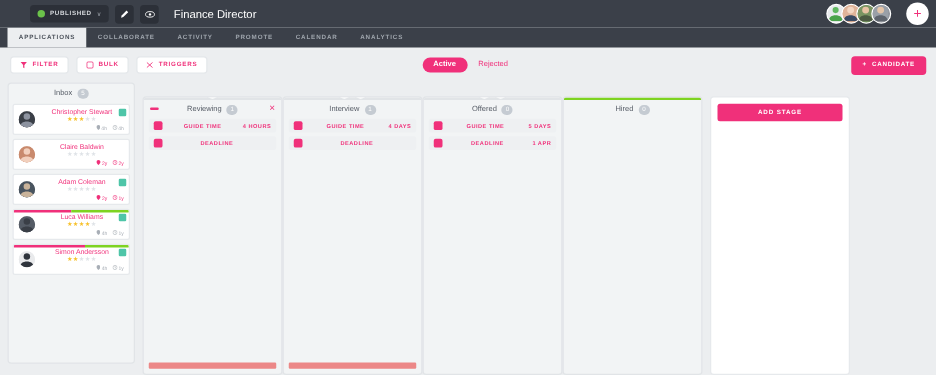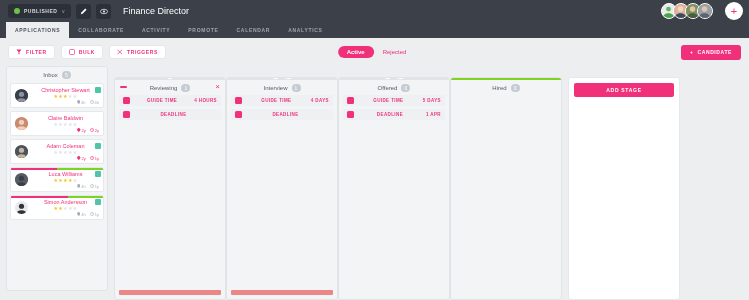--- a/index.html
+++ b/index.html
@@ -6,21 +6,21 @@
   html, body {
     width: 749px; height: 300px;
     background: #eceef0;
     font-family: "Liberation Sans", sans-serif;
     overflow: hidden;
   }
 
   
   .topbar {
     height: 22px; background: #3b4049;
-    display: flex; align-items: center; padding: 0 8px;
+    display: flex; align-items: center; padding: 0 24px;
     position: relative;
   }
   .pub-pill {
     display: flex; align-items: center; gap: 4px;
     background: #2c3038; border-radius: 3px;
     padding: 3px 6px; height: 14px;
   }
   .pub-dot { width: 6px; height: 6px; border-radius: 50%; background: #6bc24a; flex: none; }
   .pub-label { font-size: 5px; color: #d5d8dc; letter-spacing: .5px; font-weight: bold; }
   .pub-caret { font-size: 5px; color: #9aa0a8; }

